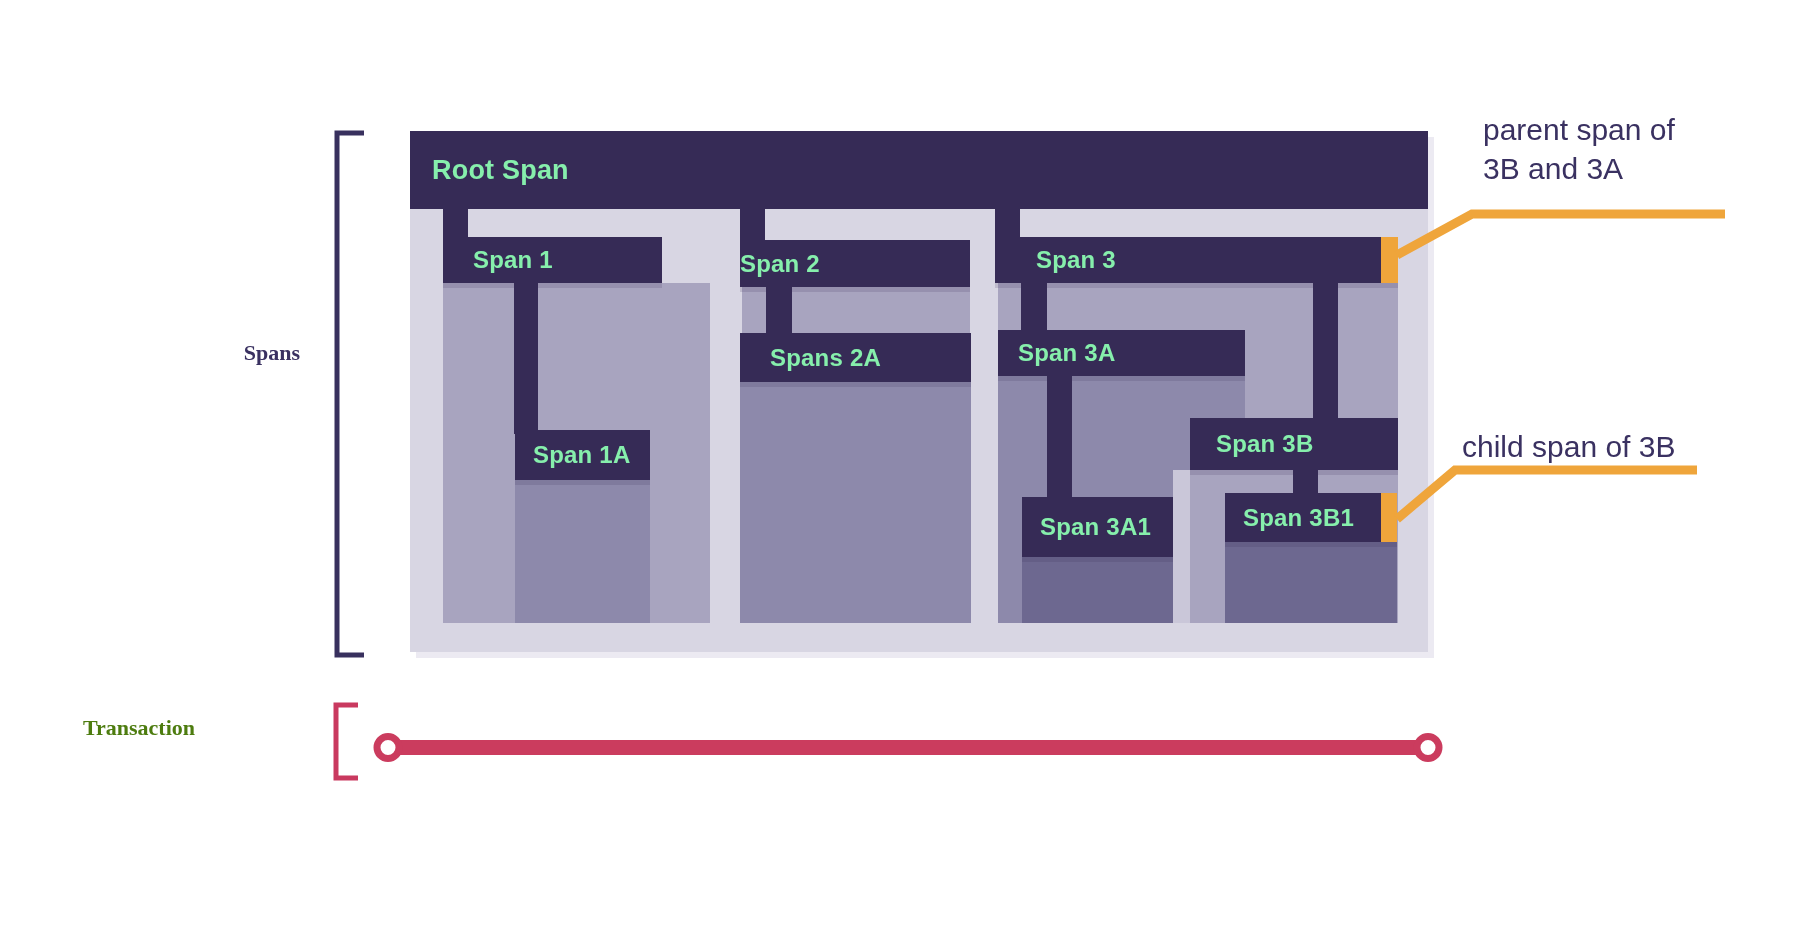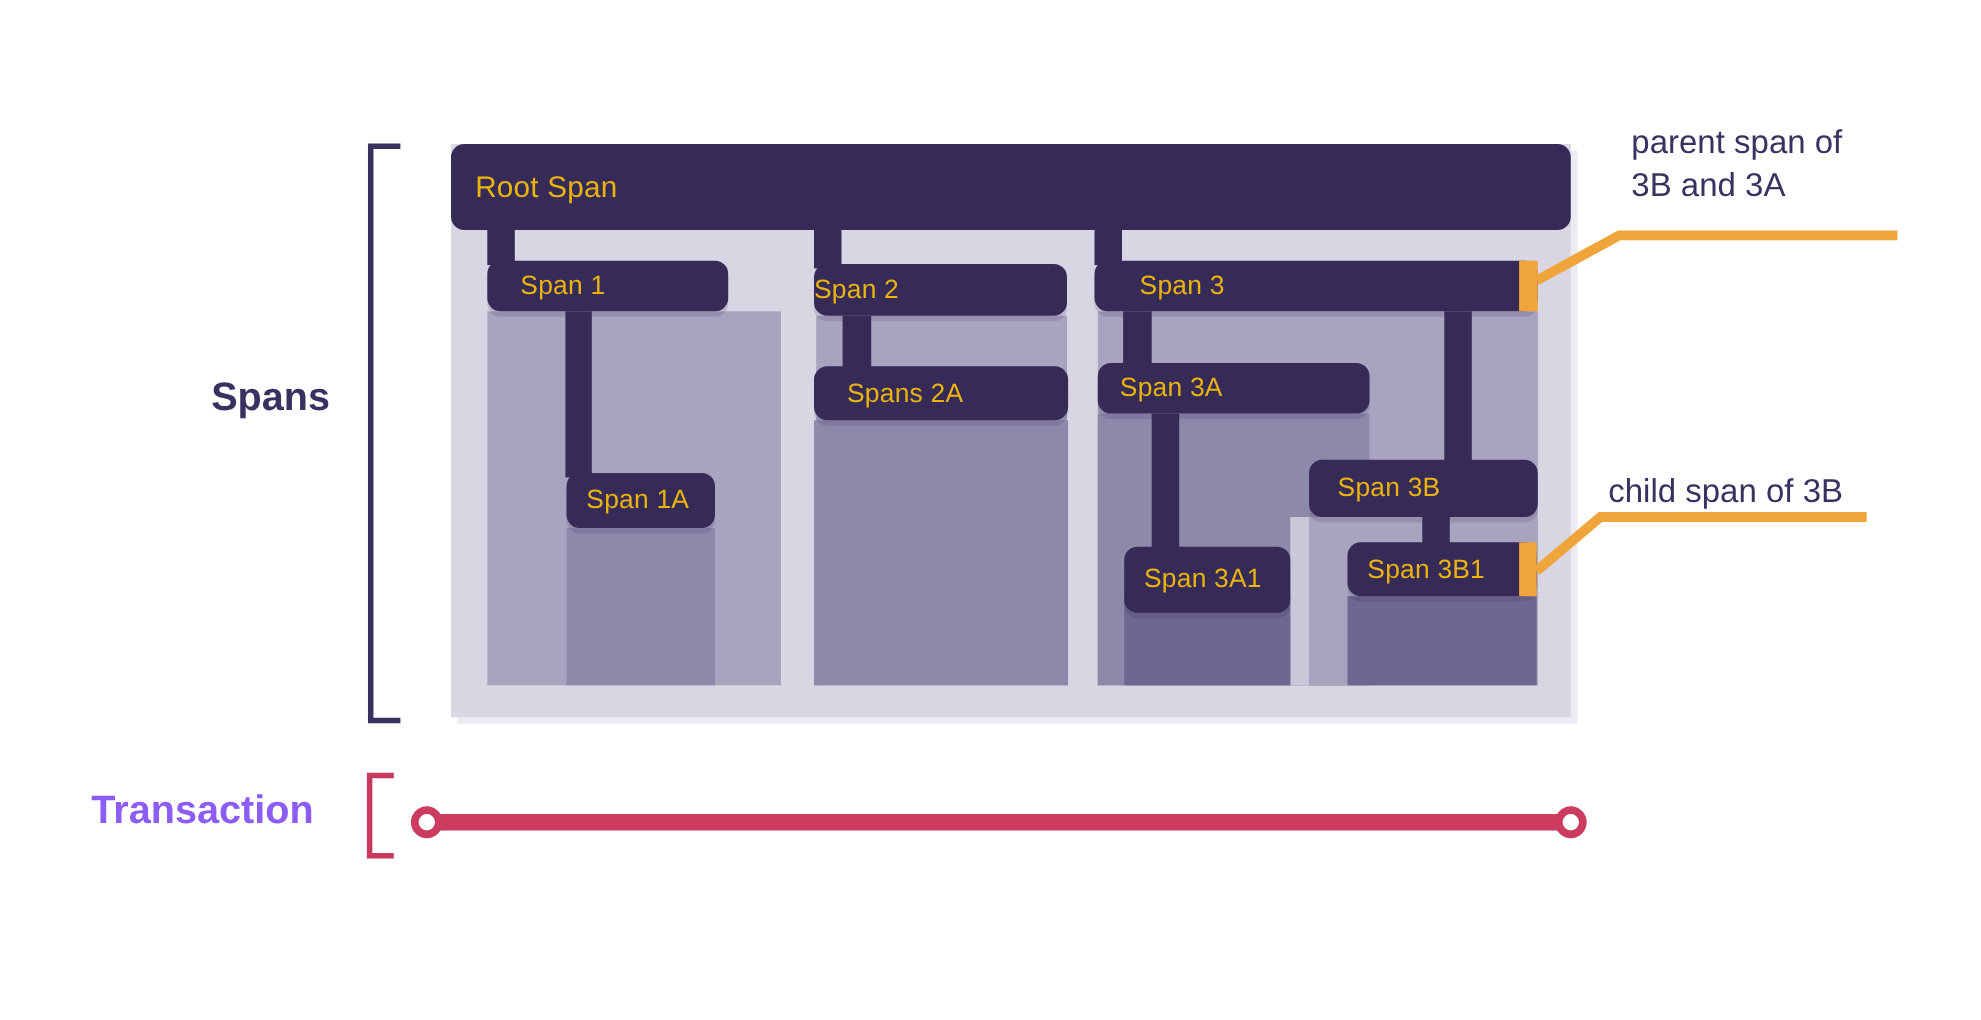--- a/index.html
+++ b/index.html
@@ -25,49 +25,49 @@
 
   
   .lv1 { background: #a8a4bf; }
   .lv2 { background: #8d89ab; }
   .lv3 { background: #6d6890; }
   .gap-strip { background: #cac7d9; }
 
   
   .bar {
     background: #362b56;
-    color: #eab308;
+    color: #86efac;
     display: flex;
     align-items: center;
-    font-weight: 400;
+    font-weight: 700;
     font-size: 24px;
     letter-spacing: 0.2px;
     box-shadow: 0 5px 0 rgba(54,43,86,0.16);
     white-space: nowrap;
-    border-radius: 12px;
   }
   .bar.root { font-size: 27px; box-shadow: none; }
 
   .connector { background: #362b56; }
 
   .cap {
     position: absolute;
     right: 0;
     top: 0;
     bottom: 0;
     width: 17px;
     background: #efa53b;
   }
 
   .side-label {
     font-weight: 700;
-    font-size: 36px;
+    font-size: 22px;
     color: #3a3161;
+    font-family: Liberation Serif, serif;
   }
-  .side-label.red { color: #8b5cf6; }
+  .side-label.red { color: #4d7c0f; }
 
   .annotation {
     font-weight: 400;
     font-size: 30px;
     line-height: 39px;
     color: #3a3161;
     white-space: nowrap;
   }
 
   svg.overlay {

